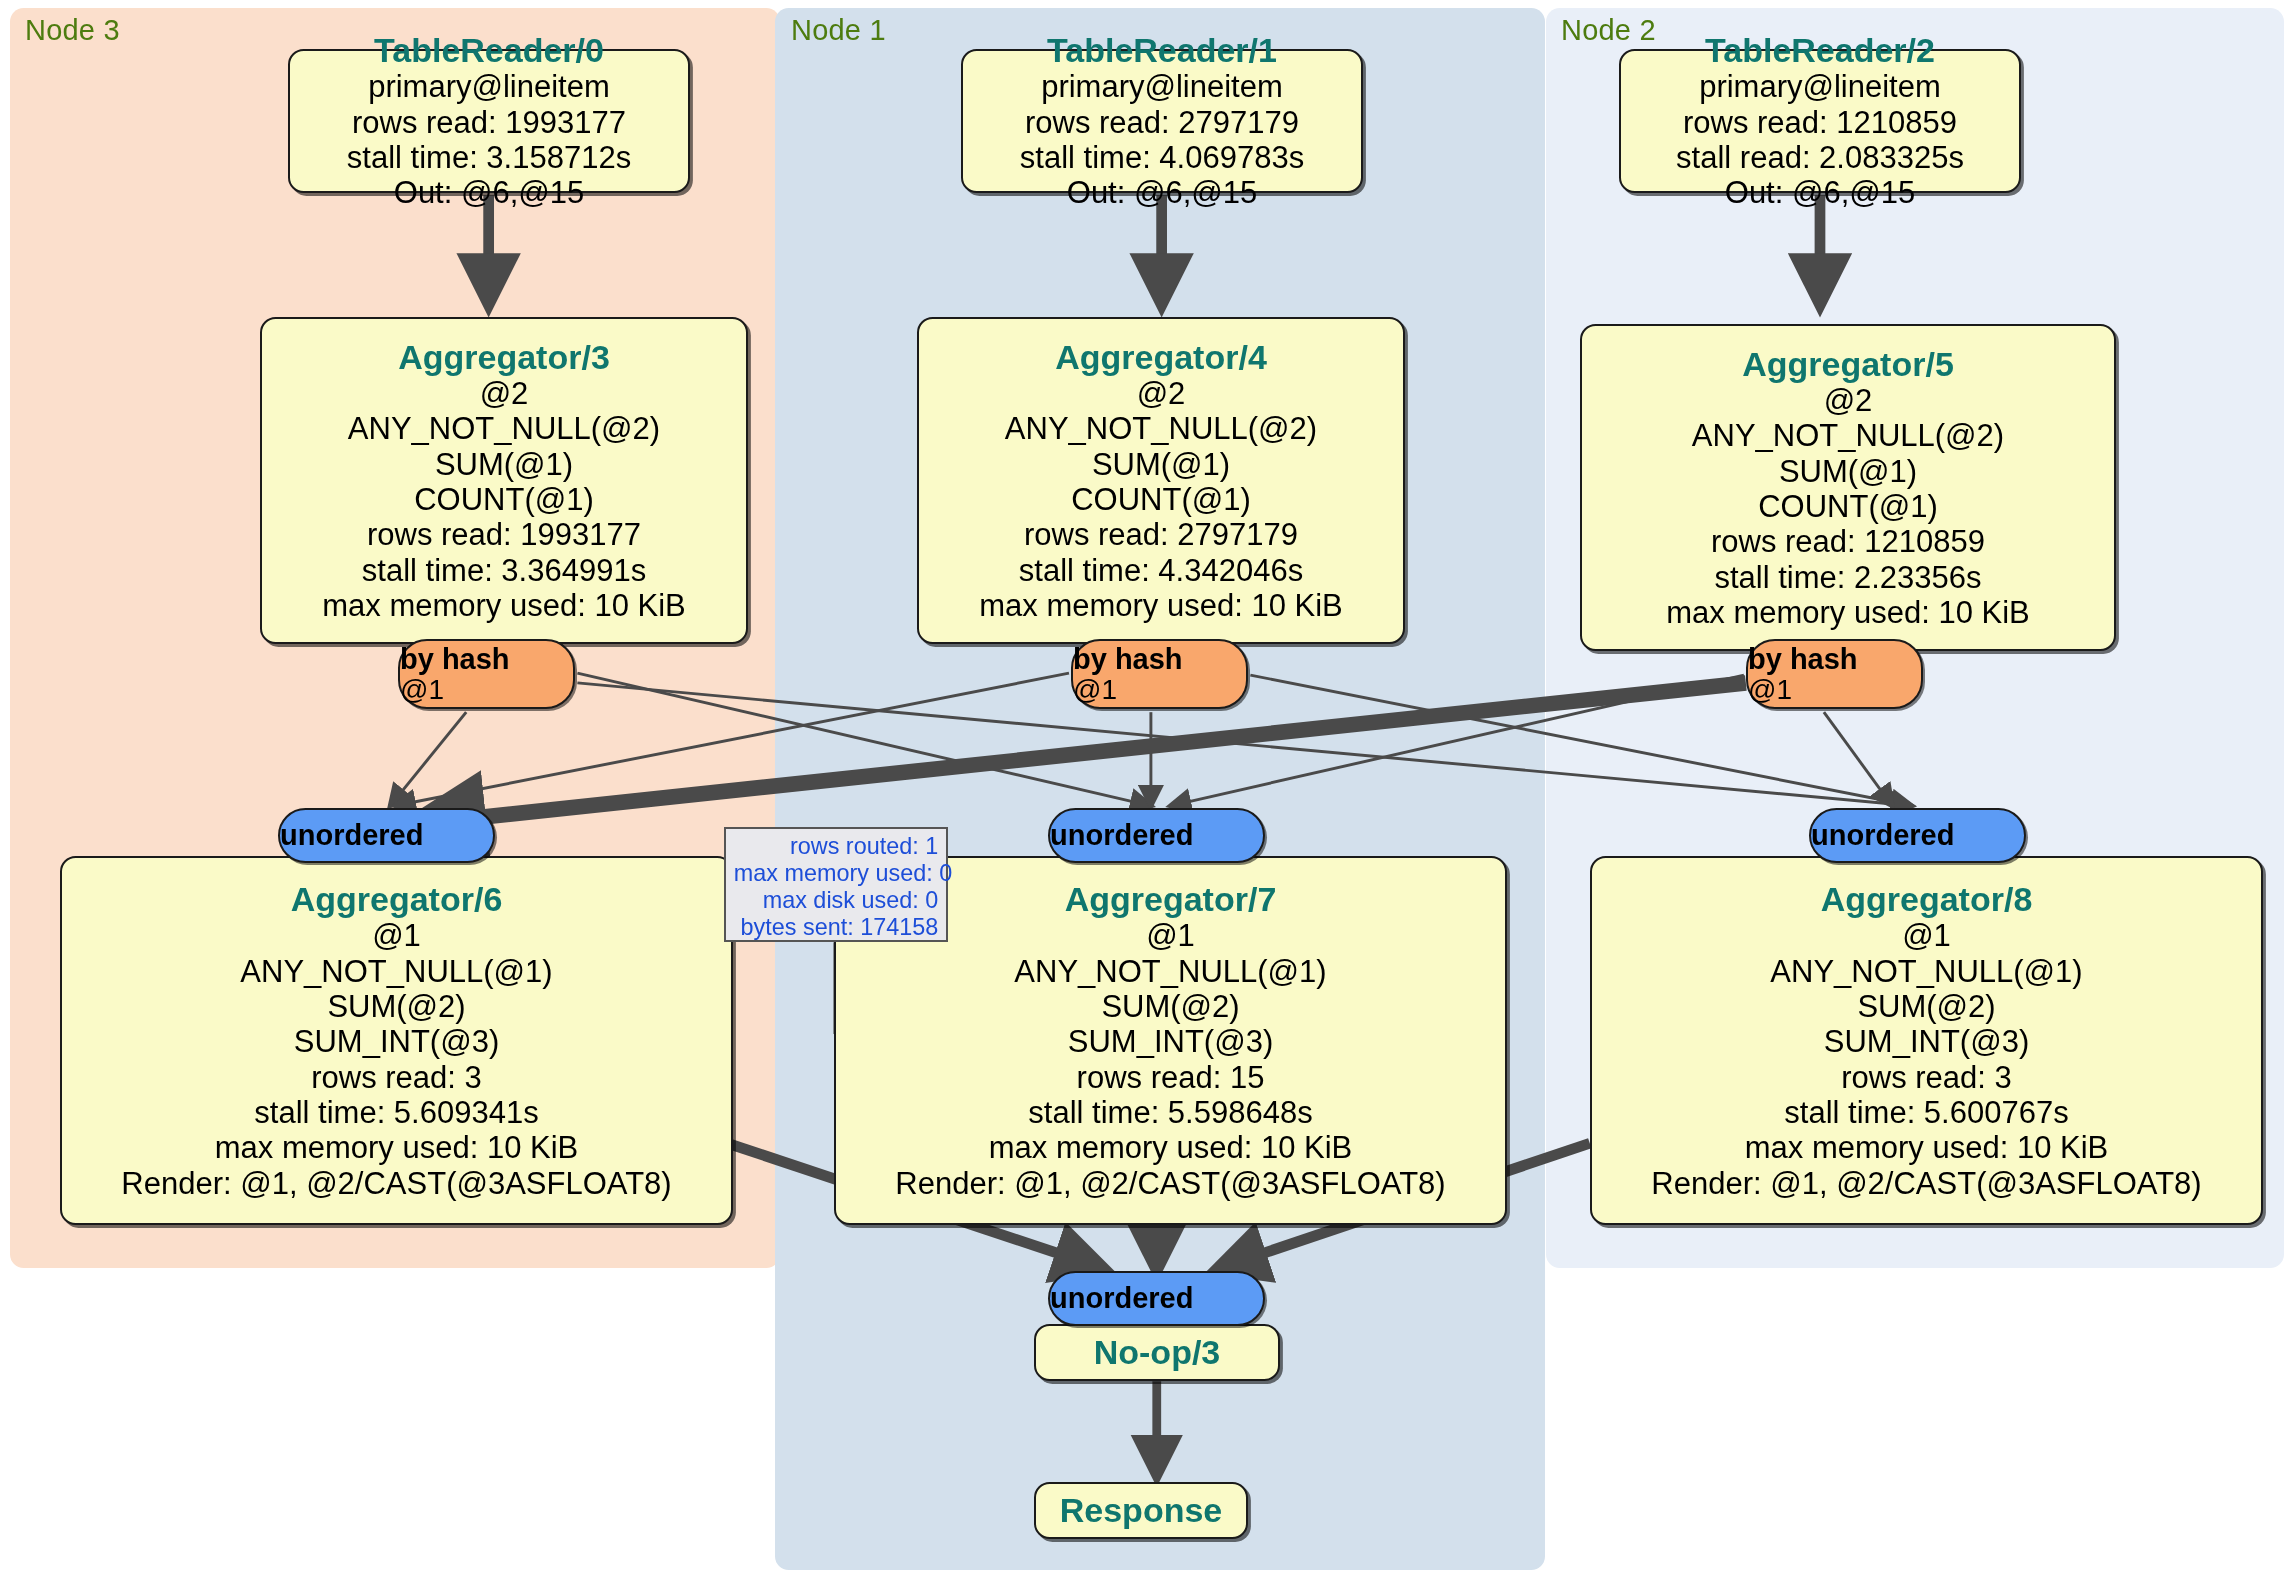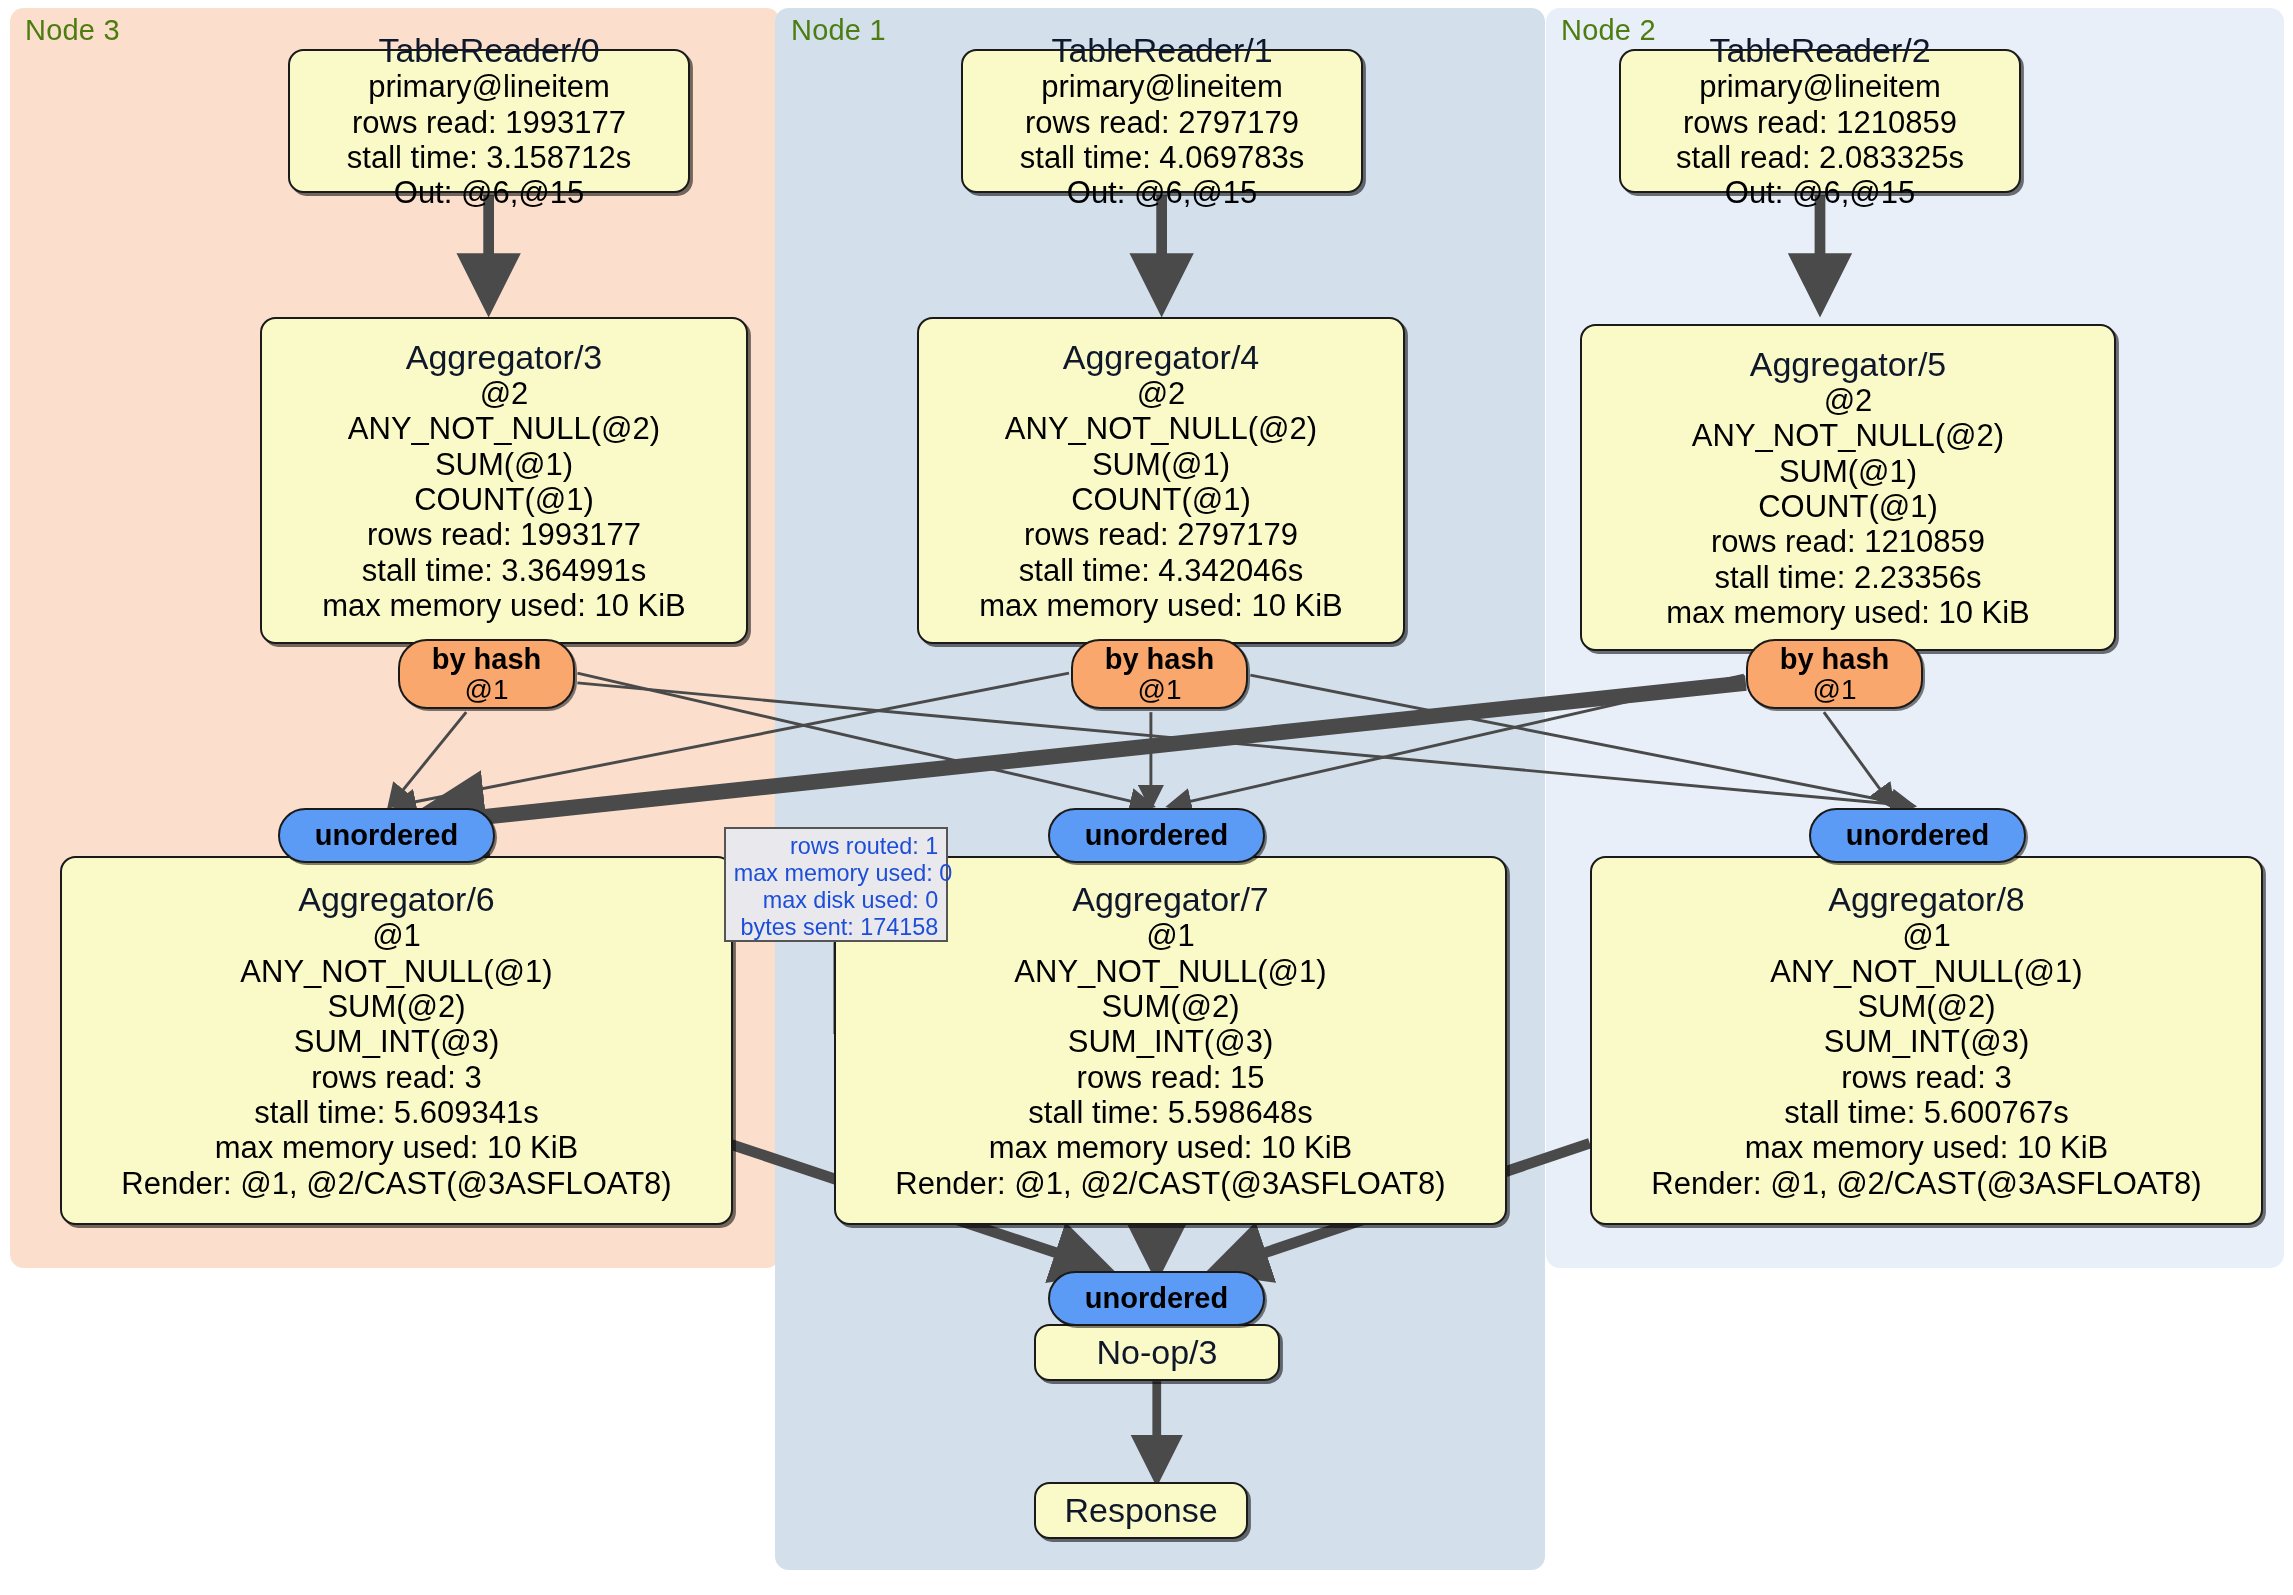--- a/index.html
+++ b/index.html
@@ -7,25 +7,25 @@
   #stage{position:relative;width:2294px;height:1596px;background:#ffffff;overflow:hidden;}
 
   .cluster{position:absolute;border-radius:13.7px;}
   .cluster-label{position:absolute;font-size:29px;color:#4d7c0f;letter-spacing:0.2px;}
 
   svg#edges{position:absolute;left:0;top:0;width:2294px;height:1596px;pointer-events:none;}
 
   .node{position:absolute;box-sizing:border-box;border:2.9px solid #1a1a1a;border-radius:15.6px;
         background:#FAFAC8;text-align:center;box-shadow:2.9px 2.9px 0 rgba(0,0,0,.55);
         display:flex;flex-direction:column;justify-content:center;align-items:center;}
-  .node .title{font-weight:normal;font-size:34px;color:#0f172a;line-height:1.12;}
+  .node .title{font-weight:bold;font-size:34px;color:#0f766e;line-height:1.12;}
   .node .line{font-size:31px;color:#000;line-height:1.14;white-space:nowrap;}
 
   .pill{position:absolute;box-sizing:border-box;border:2.9px solid #1a1a1a;border-radius:29px;
-        display:flex;flex-direction:column;justify-content:center;align-items:center;
+        display:flex;flex-direction:column;justify-content:center;align-items:flex-start;
         box-shadow:2px 2px 0 rgba(0,0,0,.5);}
   .pill-hash{background:#F9A76C;}
   .pill-unordered{background:#5C9BF5;}
   .pill .ptitle{font-weight:bold;font-size:29px;color:#000;line-height:1.05;}
   .pill .psub{font-size:28px;color:#000;line-height:1.05;}
 
   .tipbox{position:absolute;box-sizing:border-box;background:#E9E9ED;border:2px solid #555;
           text-align:right;padding:3.9px 7.8px 5.9px 7.8px;}
   .tipbox .tline{font-size:23.4px;color:#1d4ed8;line-height:1.16;white-space:nowrap;}
 </style>

